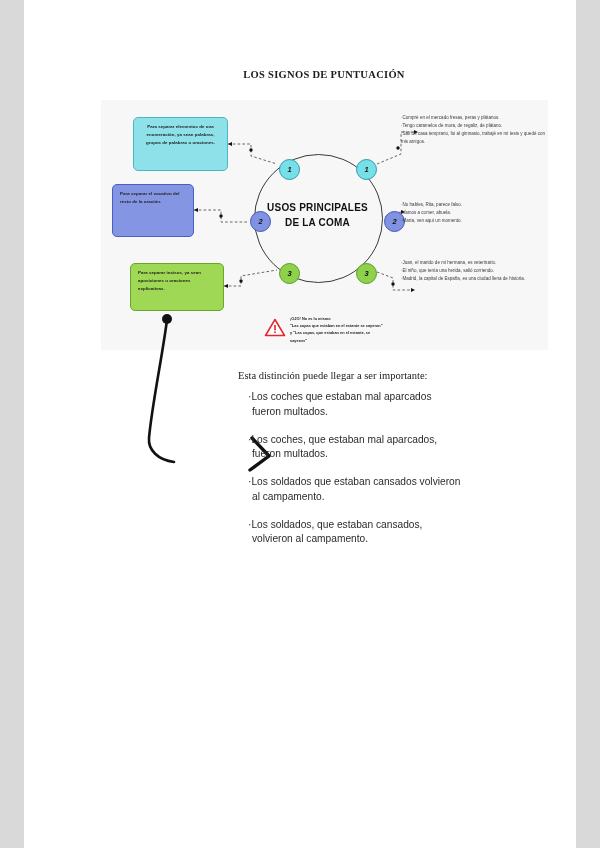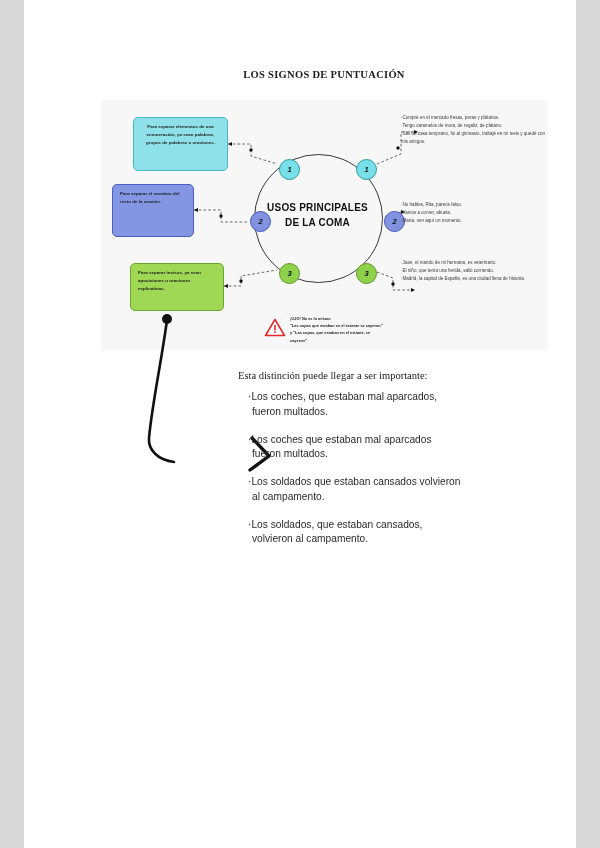--- a/index.html
+++ b/index.html
@@ -289,19 +289,19 @@
 
   <svg class="hand-arrow" viewBox="0 0 160 165">
     <circle cx="23" cy="9" r="5" fill="#111"></circle>
     <path d="M23,10 C18,48 8,95 5,128 C4,140 14,150 30,152" stroke="#111" stroke-width="2.6" fill="none" stroke-linecap="round"></path>
     <path d="M108,128 L125,146 L106,160" stroke="#111" stroke-width="3.4" fill="none" stroke-linecap="round" stroke-linejoin="round"></path>
   </svg>
 
   <div class="body-intro">Esta distinción puede llegar a ser importante:</div>
 
   <div class="body-list">
+    <div class="body-item">·Los coches que estaban mal aparcados fueron multados.</div>
     <div class="body-item">·Los coches, que estaban mal aparcados, fueron multados.</div>
-    <div class="body-item">·Los coches que estaban mal aparcados fueron multados.</div>
     <div class="body-item">·Los soldados que estaban cansados volvieron al campamento.</div>
     <div class="body-item">·Los soldados, que estaban cansados, volvieron al campamento.</div>
   </div>
 
 </div>
 
 </body></html>

